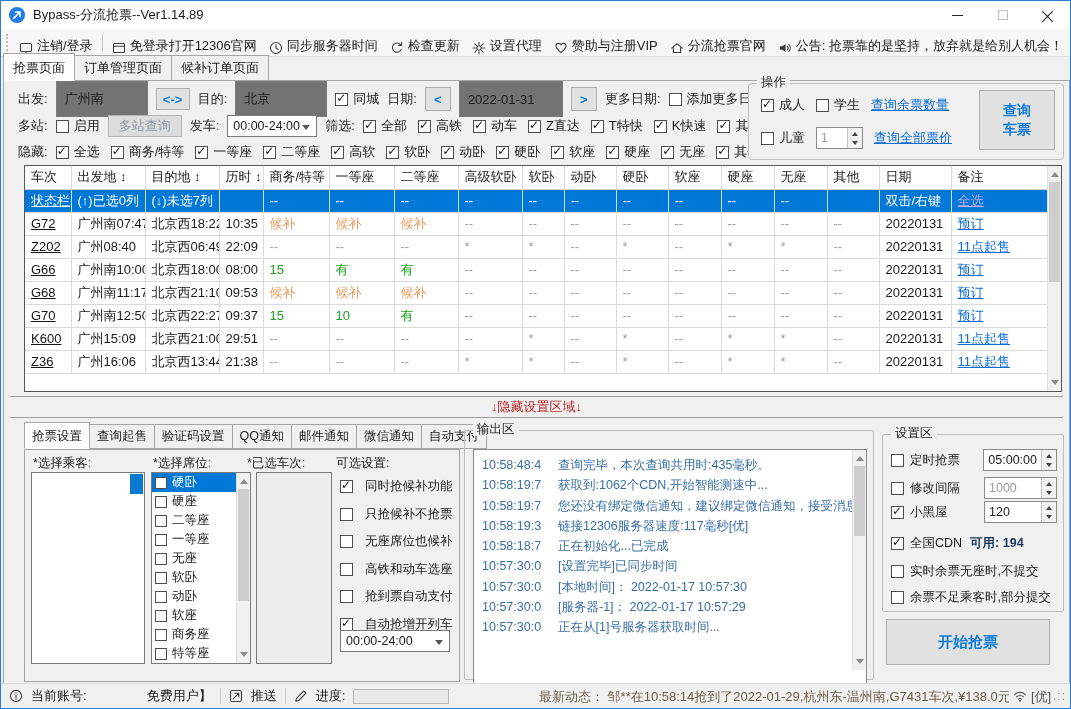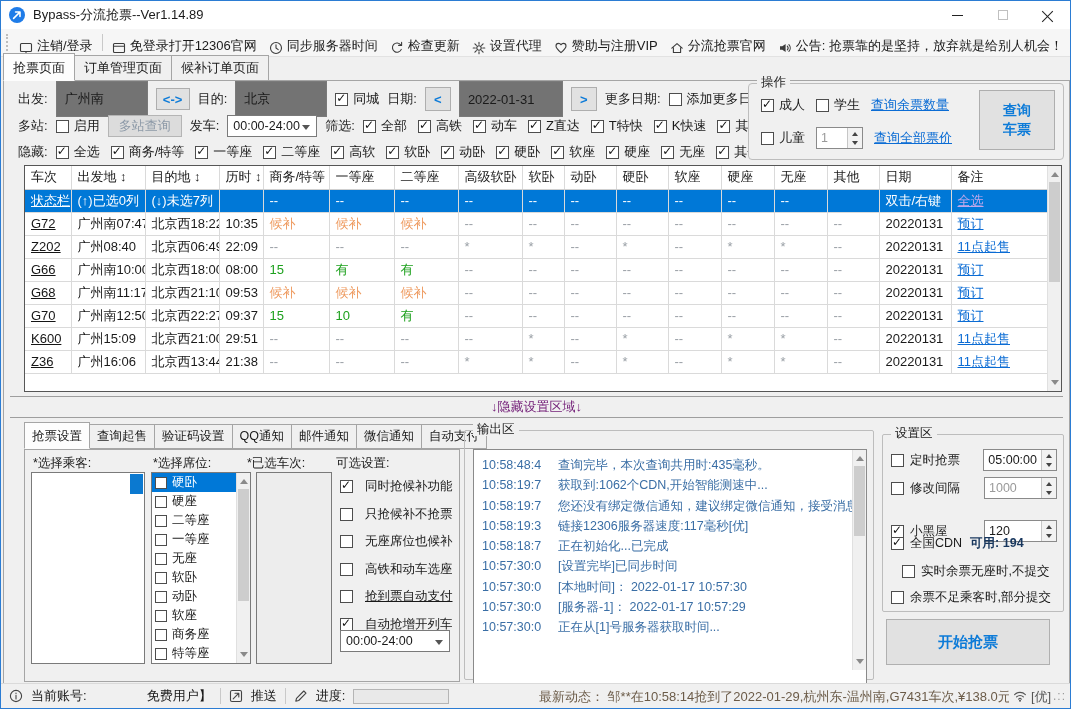--- a/index.html
+++ b/index.html
@@ -79,21 +79,21 @@
 .note-link{color:#0b6cd4;text-decoration:underline;cursor:pointer}
 tr.sel .note-link{color:#c3a8ea}
 .vscroll{position:absolute;background:#f0f0f0;border-left:1px solid #e0e0e0}
 .vs-up,.vs-dn{position:absolute;left:0;width:100%;height:15px;display:flex;align-items:center;justify-content:center}
 .vs-up{top:0}.vs-dn{bottom:0}
 .tri-up{border:4px solid transparent;border-bottom:5px solid #8a8a8a;margin-bottom:2px}
 .tri-dn{border:4px solid transparent;border-top:5px solid #8a8a8a;margin-top:2px}
 .vs-thumb{position:absolute;left:1px;right:1px;background:#cdcdcd}
 
 
-.divider{position:absolute;left:6px;right:6px;top:315px;height:22px;background:#f0f0f0;border-top:1px solid #9e9e9e;border-bottom:1px solid #9e9e9e;display:flex;align-items:center;justify-content:center;color:#701a75;font-size:13px}
+.divider{position:absolute;left:6px;right:6px;top:315px;height:22px;background:#f0f0f0;border-top:1px solid #9e9e9e;border-bottom:1px solid #9e9e9e;display:flex;align-items:center;justify-content:center;color:#b91c1c;font-size:13px}
 
 
 .bl{position:absolute;left:20px;top:345px;width:436px;height:258px}
 .bl-tabs{display:flex;align-items:flex-end;height:23px}
 .stab{padding:3px 7px;border:1px solid #a5a5a5;background:#f0f0f0;margin-right:-1px;font-size:12.5px;white-space:nowrap}
 .stab.active{background:#fdfdfd;border-bottom-color:#fdfdfd;padding-top:5px;position:relative;z-index:2}
 .bl-panel{position:absolute;top:23px;left:0;width:436px;height:233px;border:1px solid #a5a5a5;background:#f0f0f0}
 .plabel{position:absolute;top:5px;font-size:12.5px;white-space:nowrap}
 .listbox{position:absolute;border:1px solid #7a7a7a;background:#fff;overflow:hidden}
 .listbox.gray{background:#ededed}
@@ -684,21 +684,21 @@
               <span>只抢候补不抢票</span>
             </label>
             <label class="opt" style="top: 83px;">
               <span class="cb"></span>
               <span>无座席位也候补</span>
             </label>
             <label class="opt" style="top: 111px;">
               <span class="cb"></span>
               <span>高铁和动车选座</span>
             </label>
-            <label class="opt" style="top: 138px; text-decoration: underline;">
+            <label class="opt" style="top: 138px;">
               <span class="cb"></span>
               <span>抢到票自动支付</span>
             </label>
             <label class="opt" style="top: 166px; justify-content: flex-end;">
               <span class="cb on"></span>
               <span>自动抢增开列车</span>
             </label>
           </div>
         <span class="combo" style="position:absolute;left:315px;top:180px;width:110px">00:00-24:00</span>
       </div>
@@ -775,37 +775,37 @@
             <span class="cb"></span>
             <span>修改间隔</span>
             <span class="spin gray">
               <span class="val" style="min-width:56px">1000</span>
               <span class="sbtns">
                 <i class="au"></i>
                 <i class="ad"></i>
               </span>
             </span>
           </div>
-          <div class="cfg-row" style="top: 85px;">
+          <div class="cfg-row" style="top: 66px;">
             <span class="cb on"></span>
             <span>小黑屋</span>
             <span class="spin">
               <span class="val" style="min-width:56px">120</span>
               <span class="sbtns">
                 <i class="au"></i>
                 <i class="ad"></i>
               </span>
             </span>
           </div>
           <div class="cfg-row" style="top: 100px;">
             <span class="cb on"></span>
             <span>全国CDN</span>
             <span class="cfg-suffix">可用: 194</span>
           </div>
-          <div class="cfg-row" style="top: 128px; margin-left: 11px;">
+          <div class="cfg-row" style="top: 128px;">
             <span class="cb"></span>
             <span>实时余票无座时,不提交</span>
           </div>
           <div class="cfg-row" style="top: 154px;">
             <span class="cb"></span>
             <span>余票不足乘客时,部分提交</span>
           </div>
         </div>
     </div>
     <button class="start-btn">开始抢票</button>

